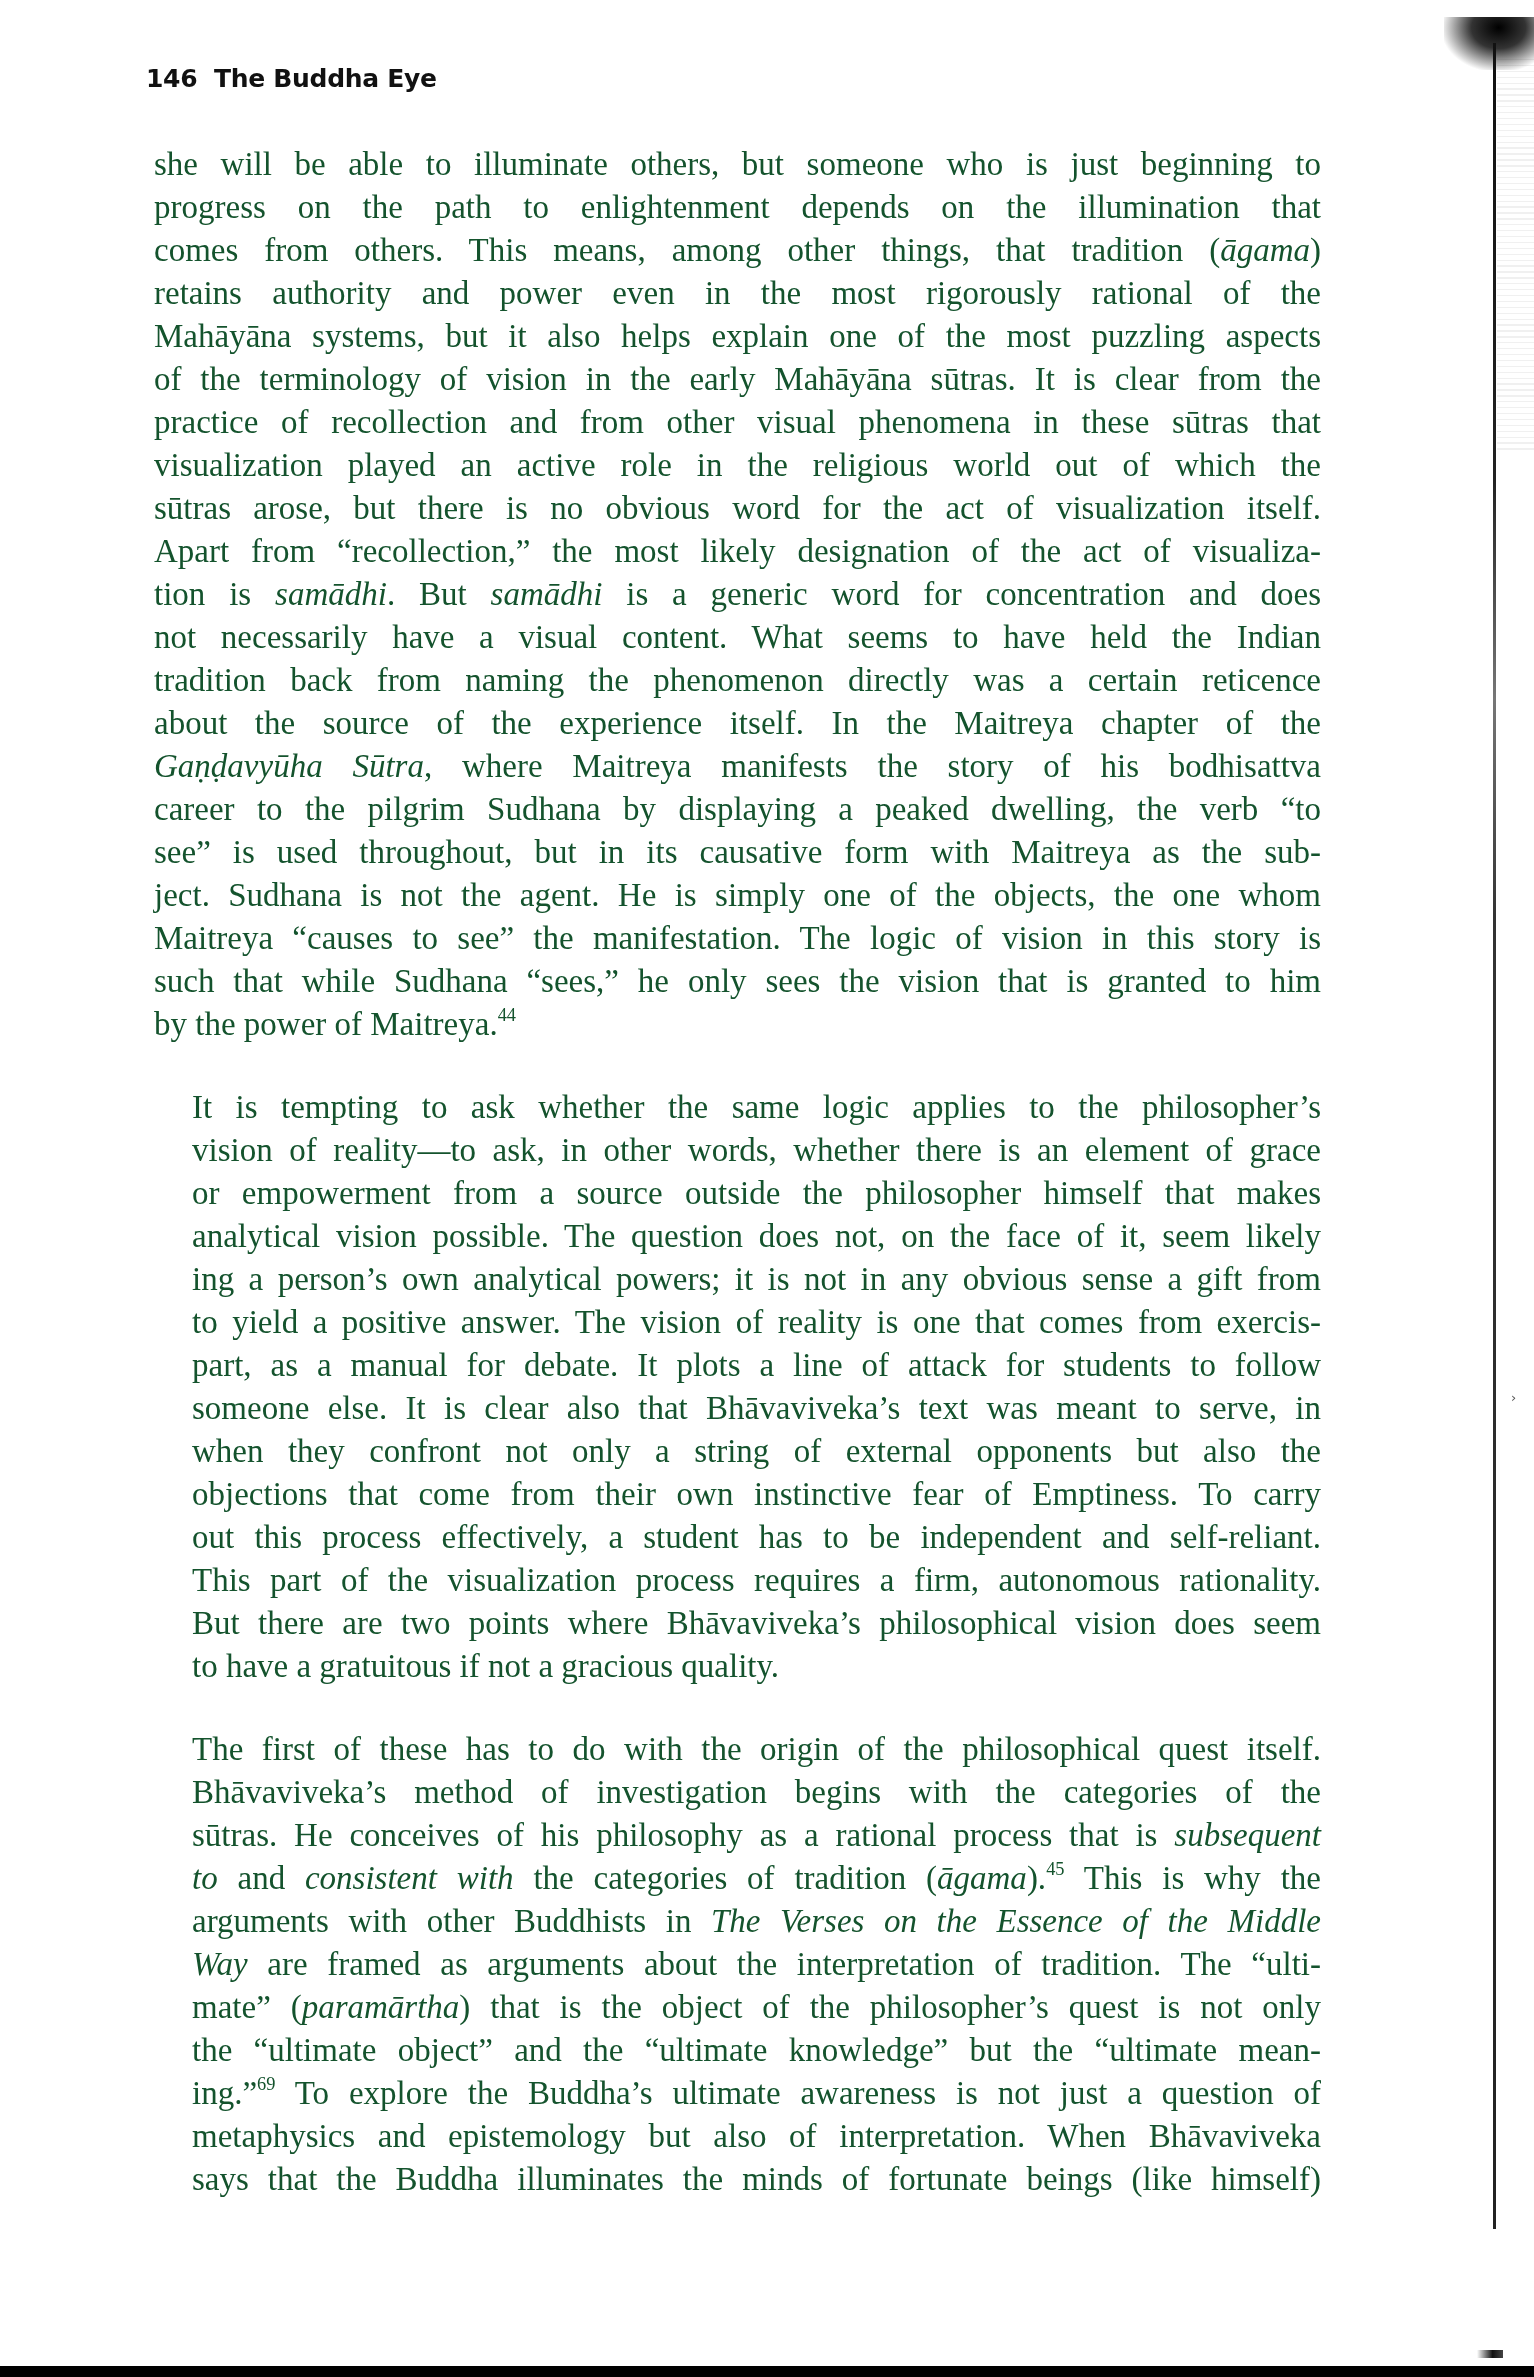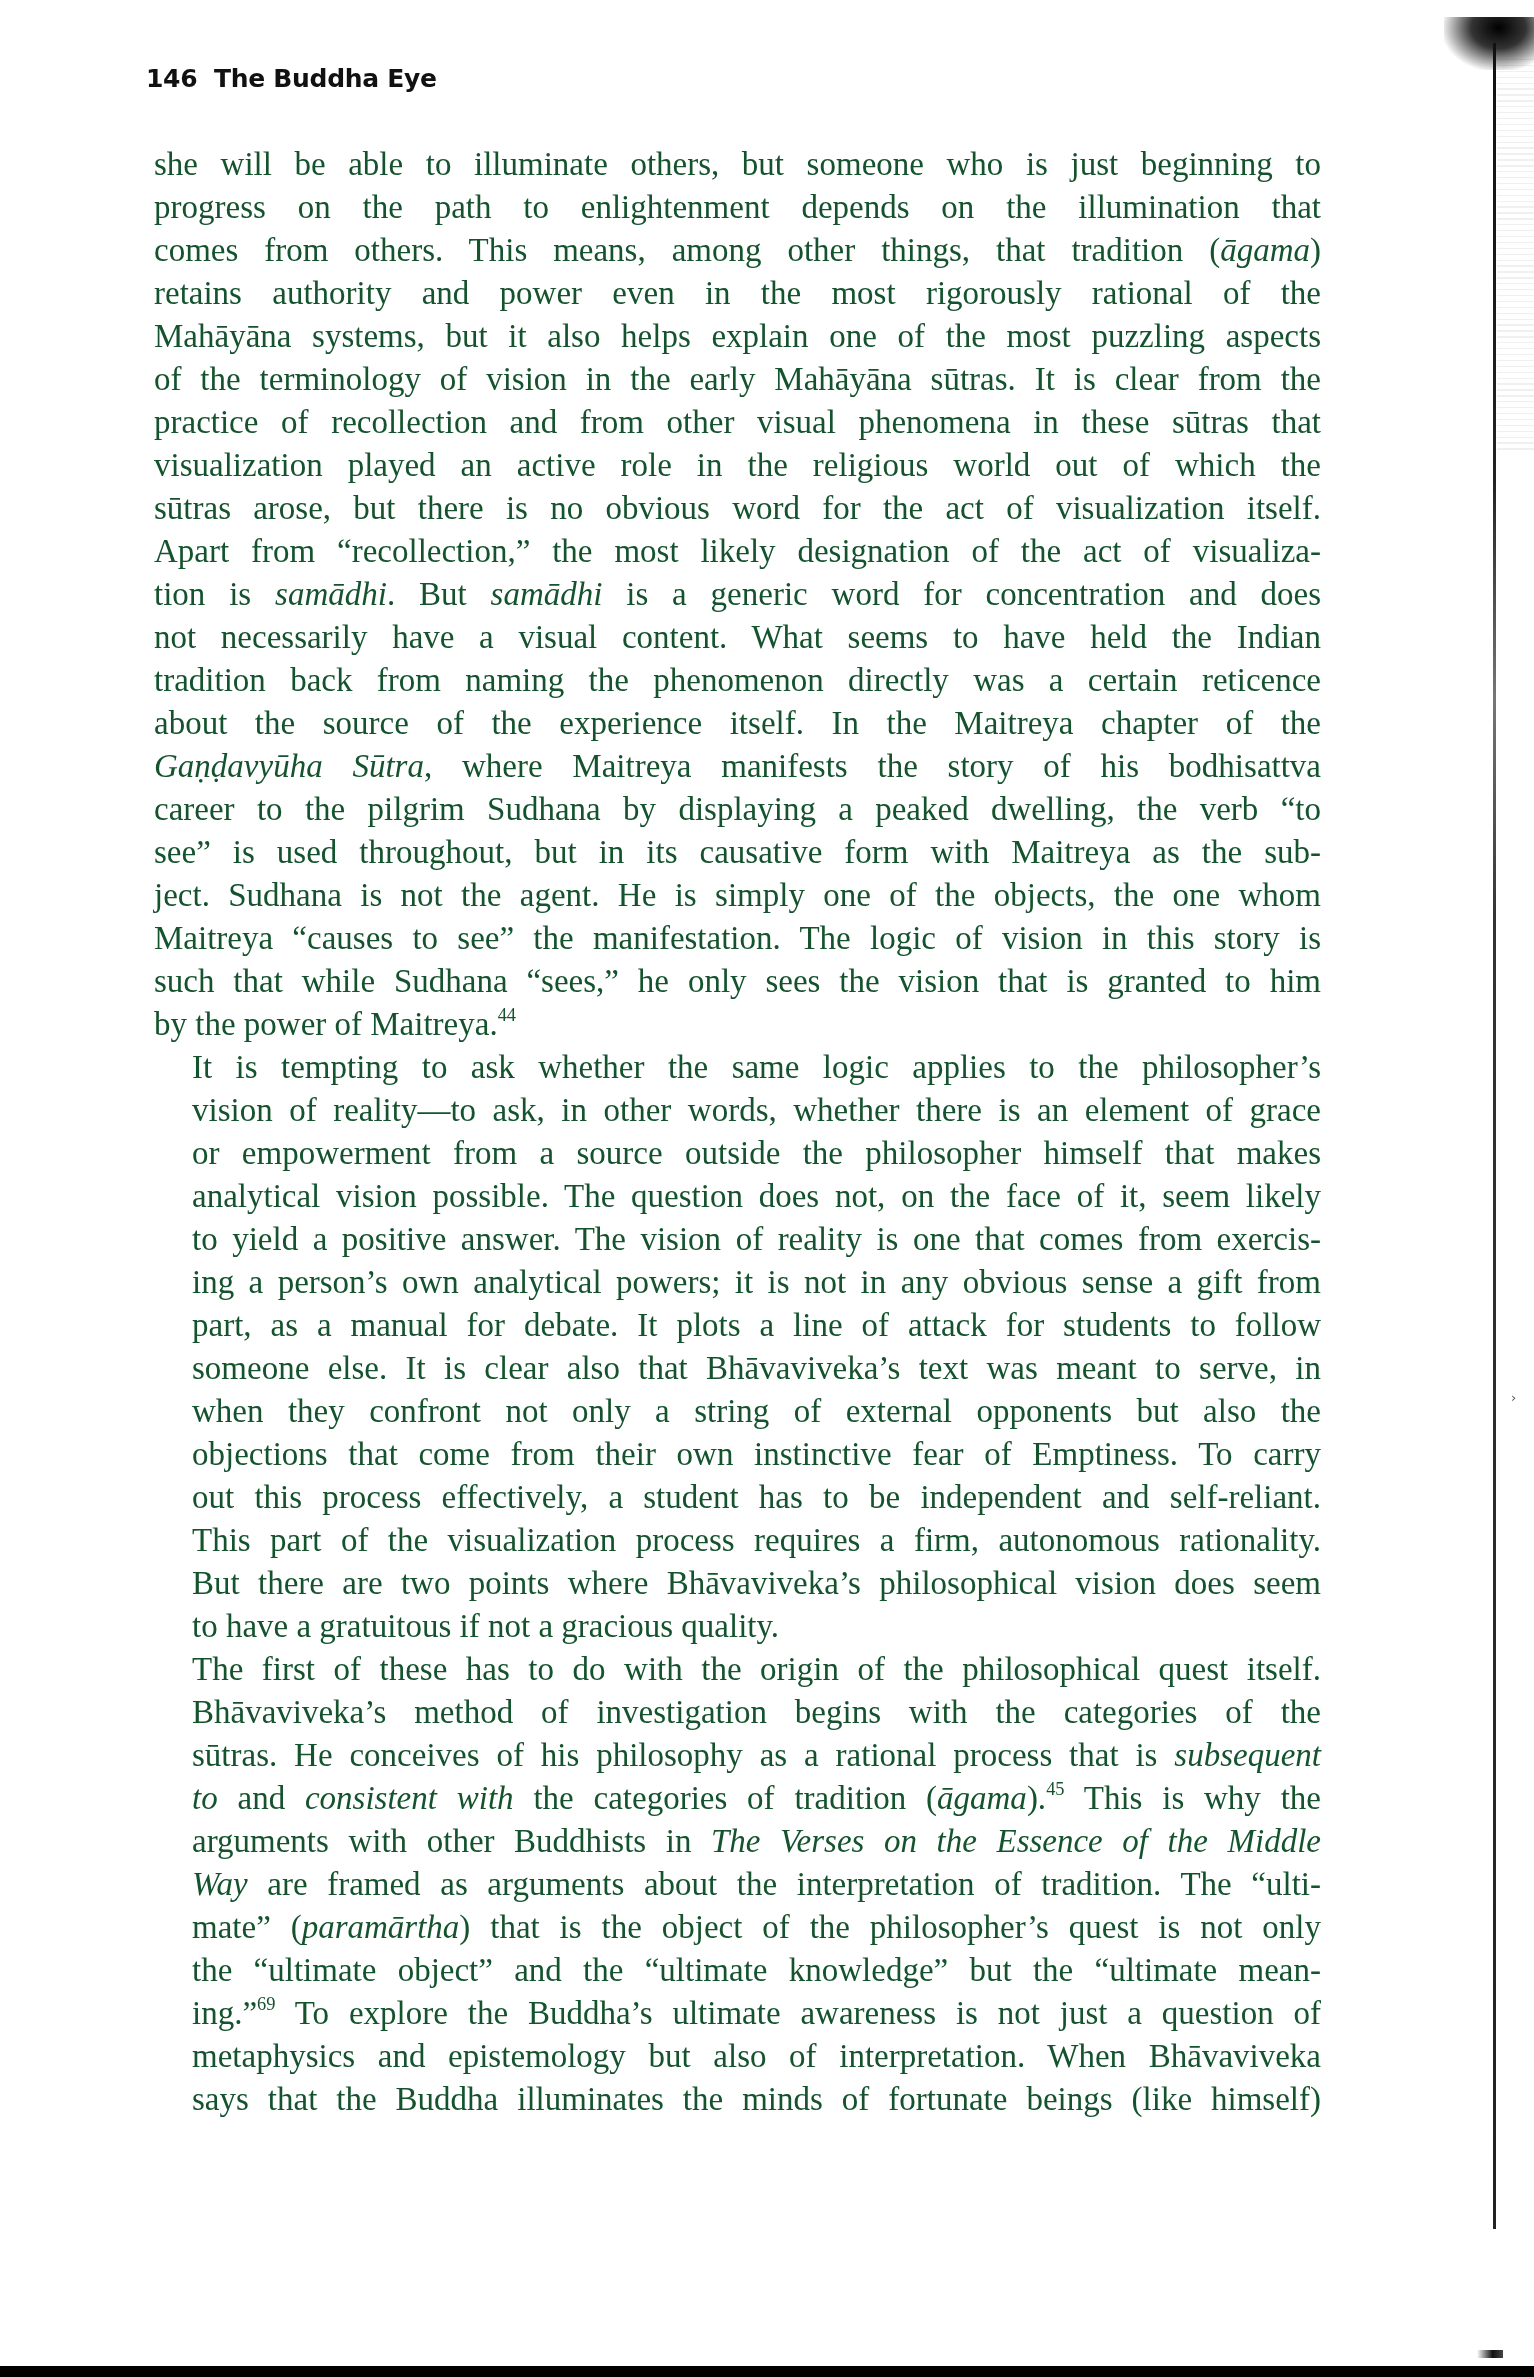--- a/index.html
+++ b/index.html
@@ -11,21 +11,21 @@
     letter-spacing: -0.3px;
   }
   .running-head .folio { display: inline-block; width: 68px; font-weight: bold; }
   .running-head .title { font-weight: bold; }
   .body-text {
     position: absolute; left: 154px; top: 143px; width: 1167px;
     font-family: "Liberation Serif", serif; font-size: 33px; line-height: 43px;
     color: #14532d; text-align: justify; hyphens: manual;
   }
   .body-text p { margin: 0; }
-  .body-text p.indent { text-indent: 38px; }
+  .body-text p.indent { text-indent: 38px; margin-top: 40px; }
   .line { display: block; text-align: justify; text-align-last: justify; white-space: nowrap; overflow: visible; height: 43px; }
   .line.last { text-align-last: left; }
   i, em { font-style: italic; }
   sup { font-size: 18.4px; line-height: 0; vertical-align: 14.4px; }
   .gutter-line {
     position: absolute; left: 1493px; top: 43px; width: 3.3px; height: 2186px;
     background: linear-gradient(#111, #222 20%, #777 30%, #333 40%, #222 100%);
   }
   .gutter-shadow-top {
     position: absolute; left: 1444px; top: 17px; width: 91px; height: 53px;
@@ -72,22 +72,22 @@
         <span class="line">ject. Sudhana is not the agent. He is simply one of the objects, the one whom</span>
         <span class="line">Maitreya “causes to see” the manifestation. The logic of vision in this story is</span>
         <span class="line">such that while Sudhana “sees,” he only sees the vision that is granted to him</span>
         <span class="line last">by the power of Maitreya.<sup>44</sup></span>
       </p>
     <p class="indent">
         <span class="line" style="text-indent: 38px;">It is tempting to ask whether the same logic applies to the philosopher’s</span>
         <span class="line">vision of reality—to ask, in other words, whether there is an element of grace</span>
         <span class="line">or empowerment from a source outside the philosopher himself that makes</span>
         <span class="line">analytical vision possible. The question does not, on the face of it, seem likely</span>
+        <span class="line">ing a person’s own analytical powers; it is not in any obvious sense a gift from</span>
         <span class="line">to yield a positive answer. The vision of reality is one that comes from exercis-</span>
-        <span class="line">ing a person’s own analytical powers; it is not in any obvious sense a gift from</span>
         <span class="line">part, as a manual for debate. It plots a line of attack for students to follow</span>
         <span class="line">someone else. It is clear also that Bhāvaviveka’s text was meant to serve, in</span>
         <span class="line">when they confront not only a string of external opponents but also the</span>
         <span class="line">objections that come from their own instinctive fear of Emptiness. To carry</span>
         <span class="line">out this process effectively, a student has to be independent and self-reliant.</span>
         <span class="line">This part of the visualization process requires a firm, autonomous rationality.</span>
         <span class="line">But there are two points where Bhāvaviveka’s philosophical vision does seem</span>
         <span class="line last">to have a gratuitous if not a gracious quality.</span>
       </p>
     <p class="indent">

